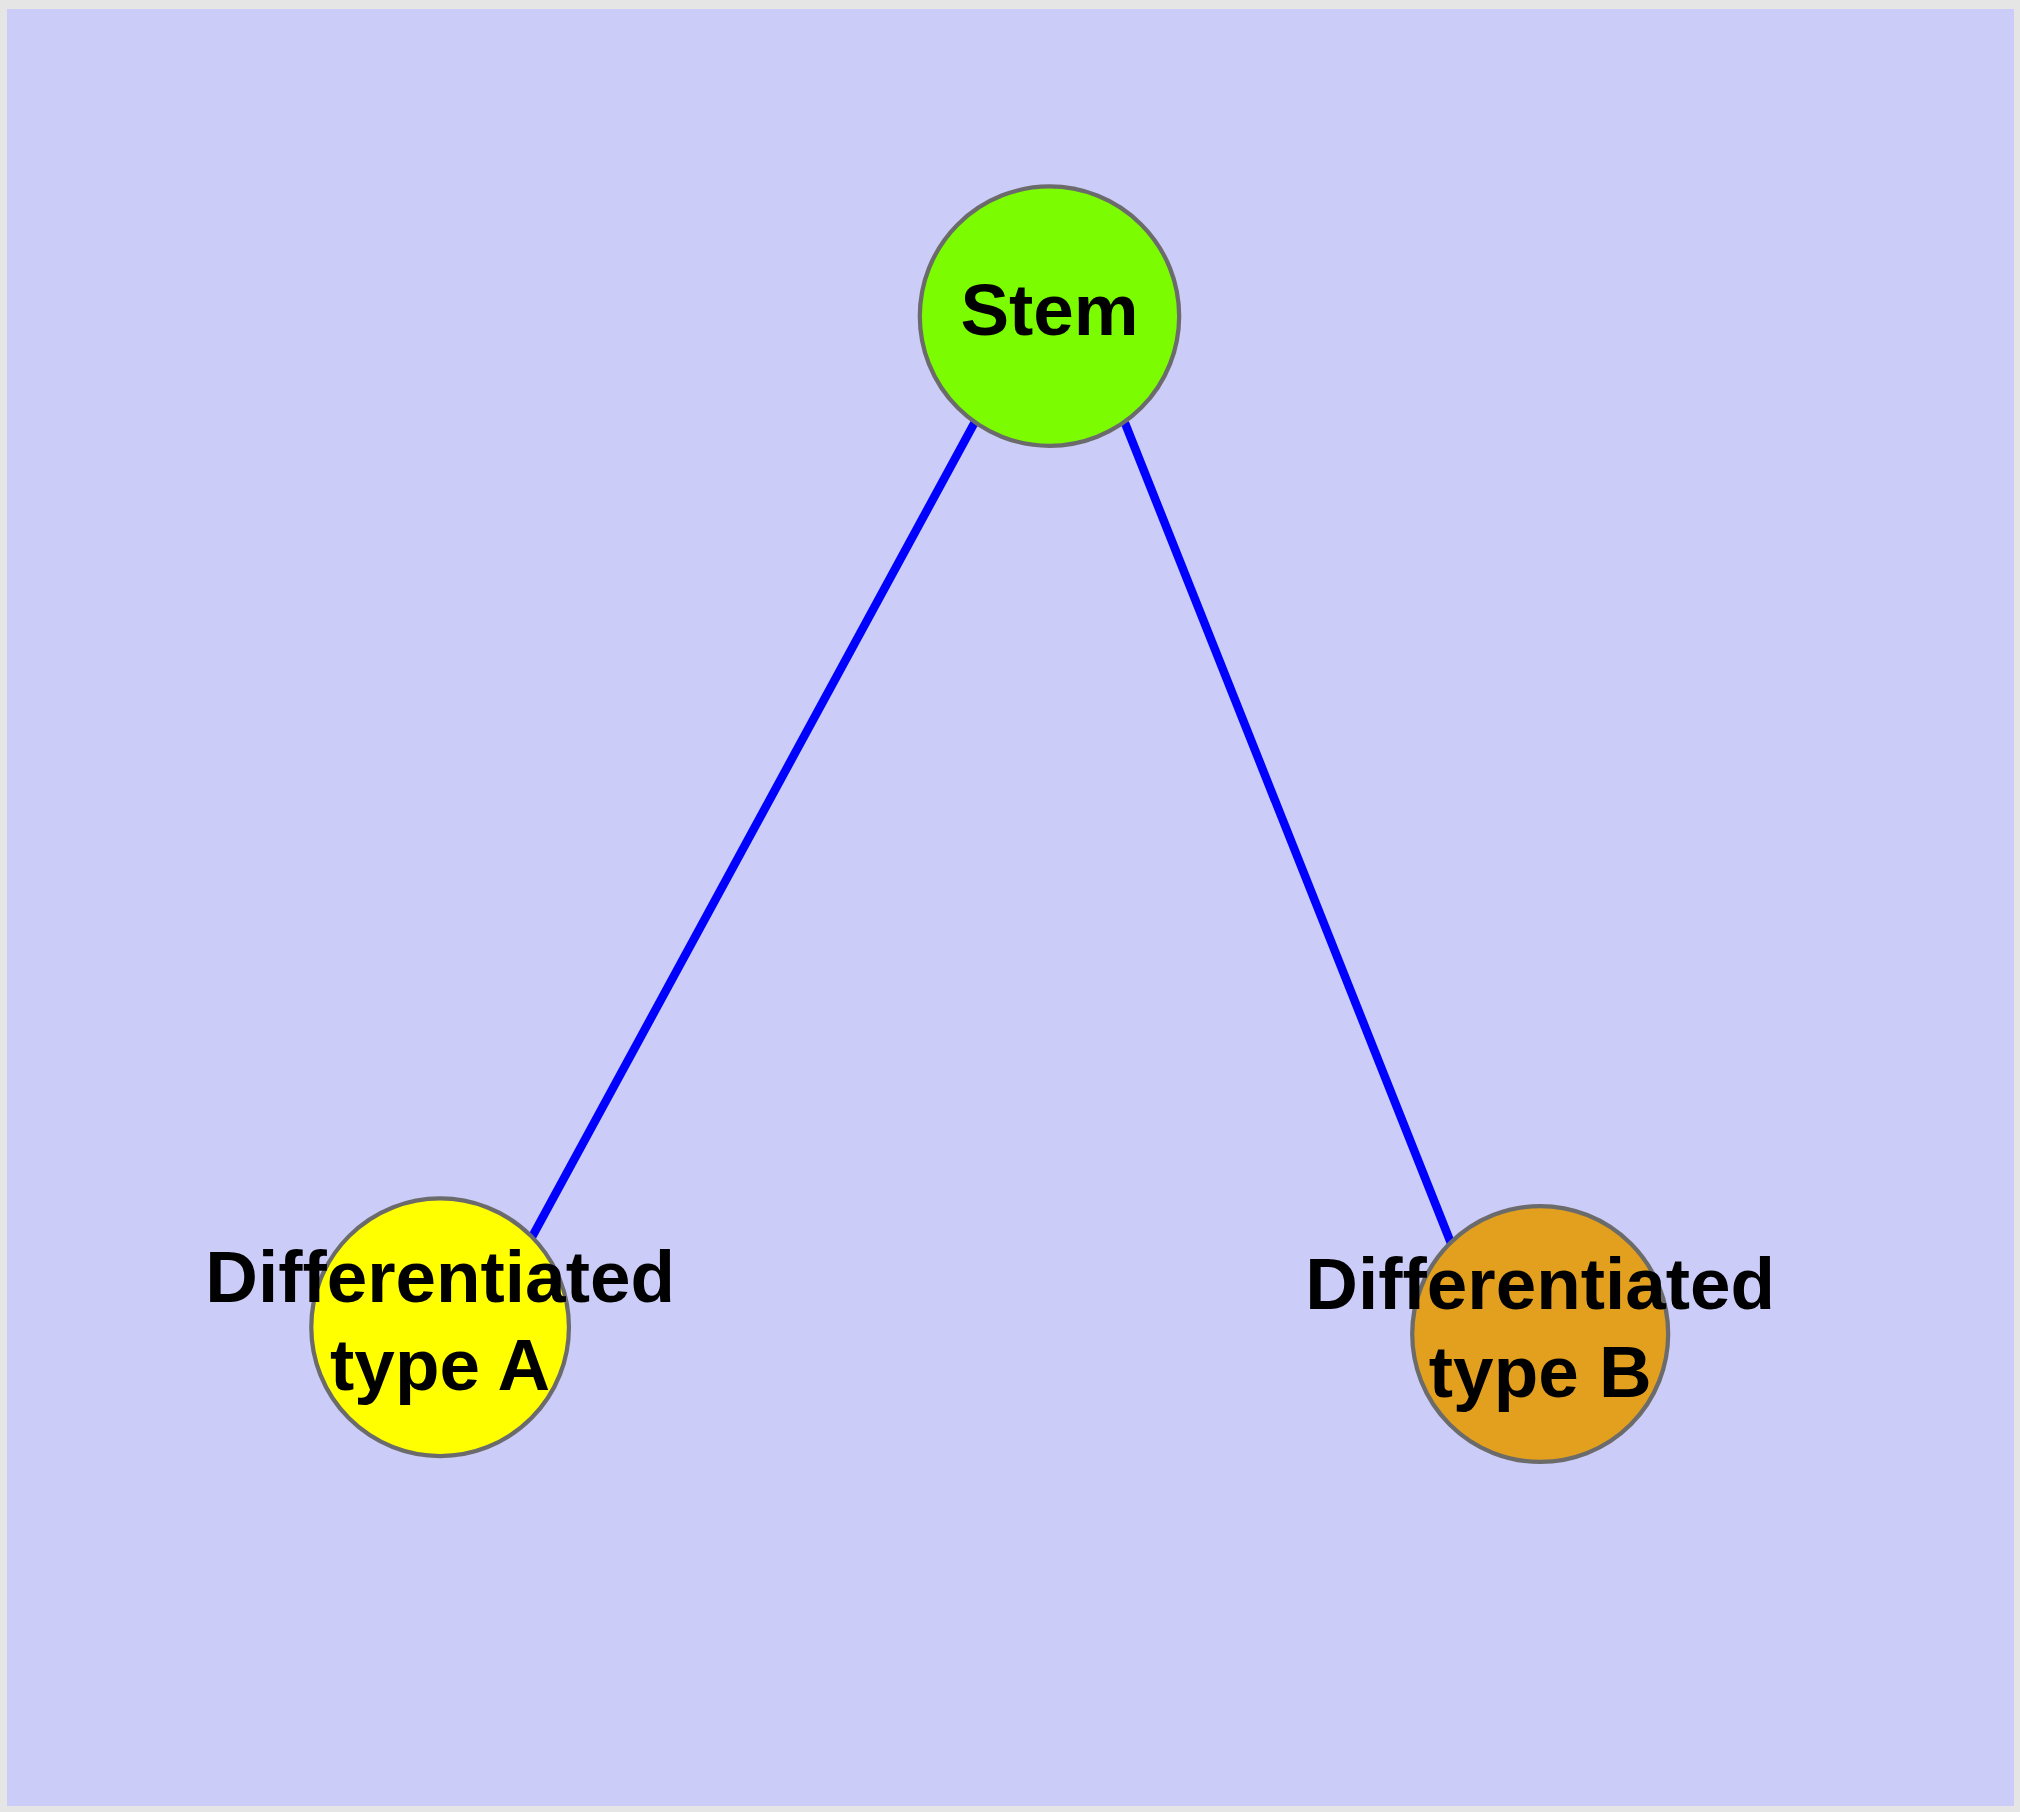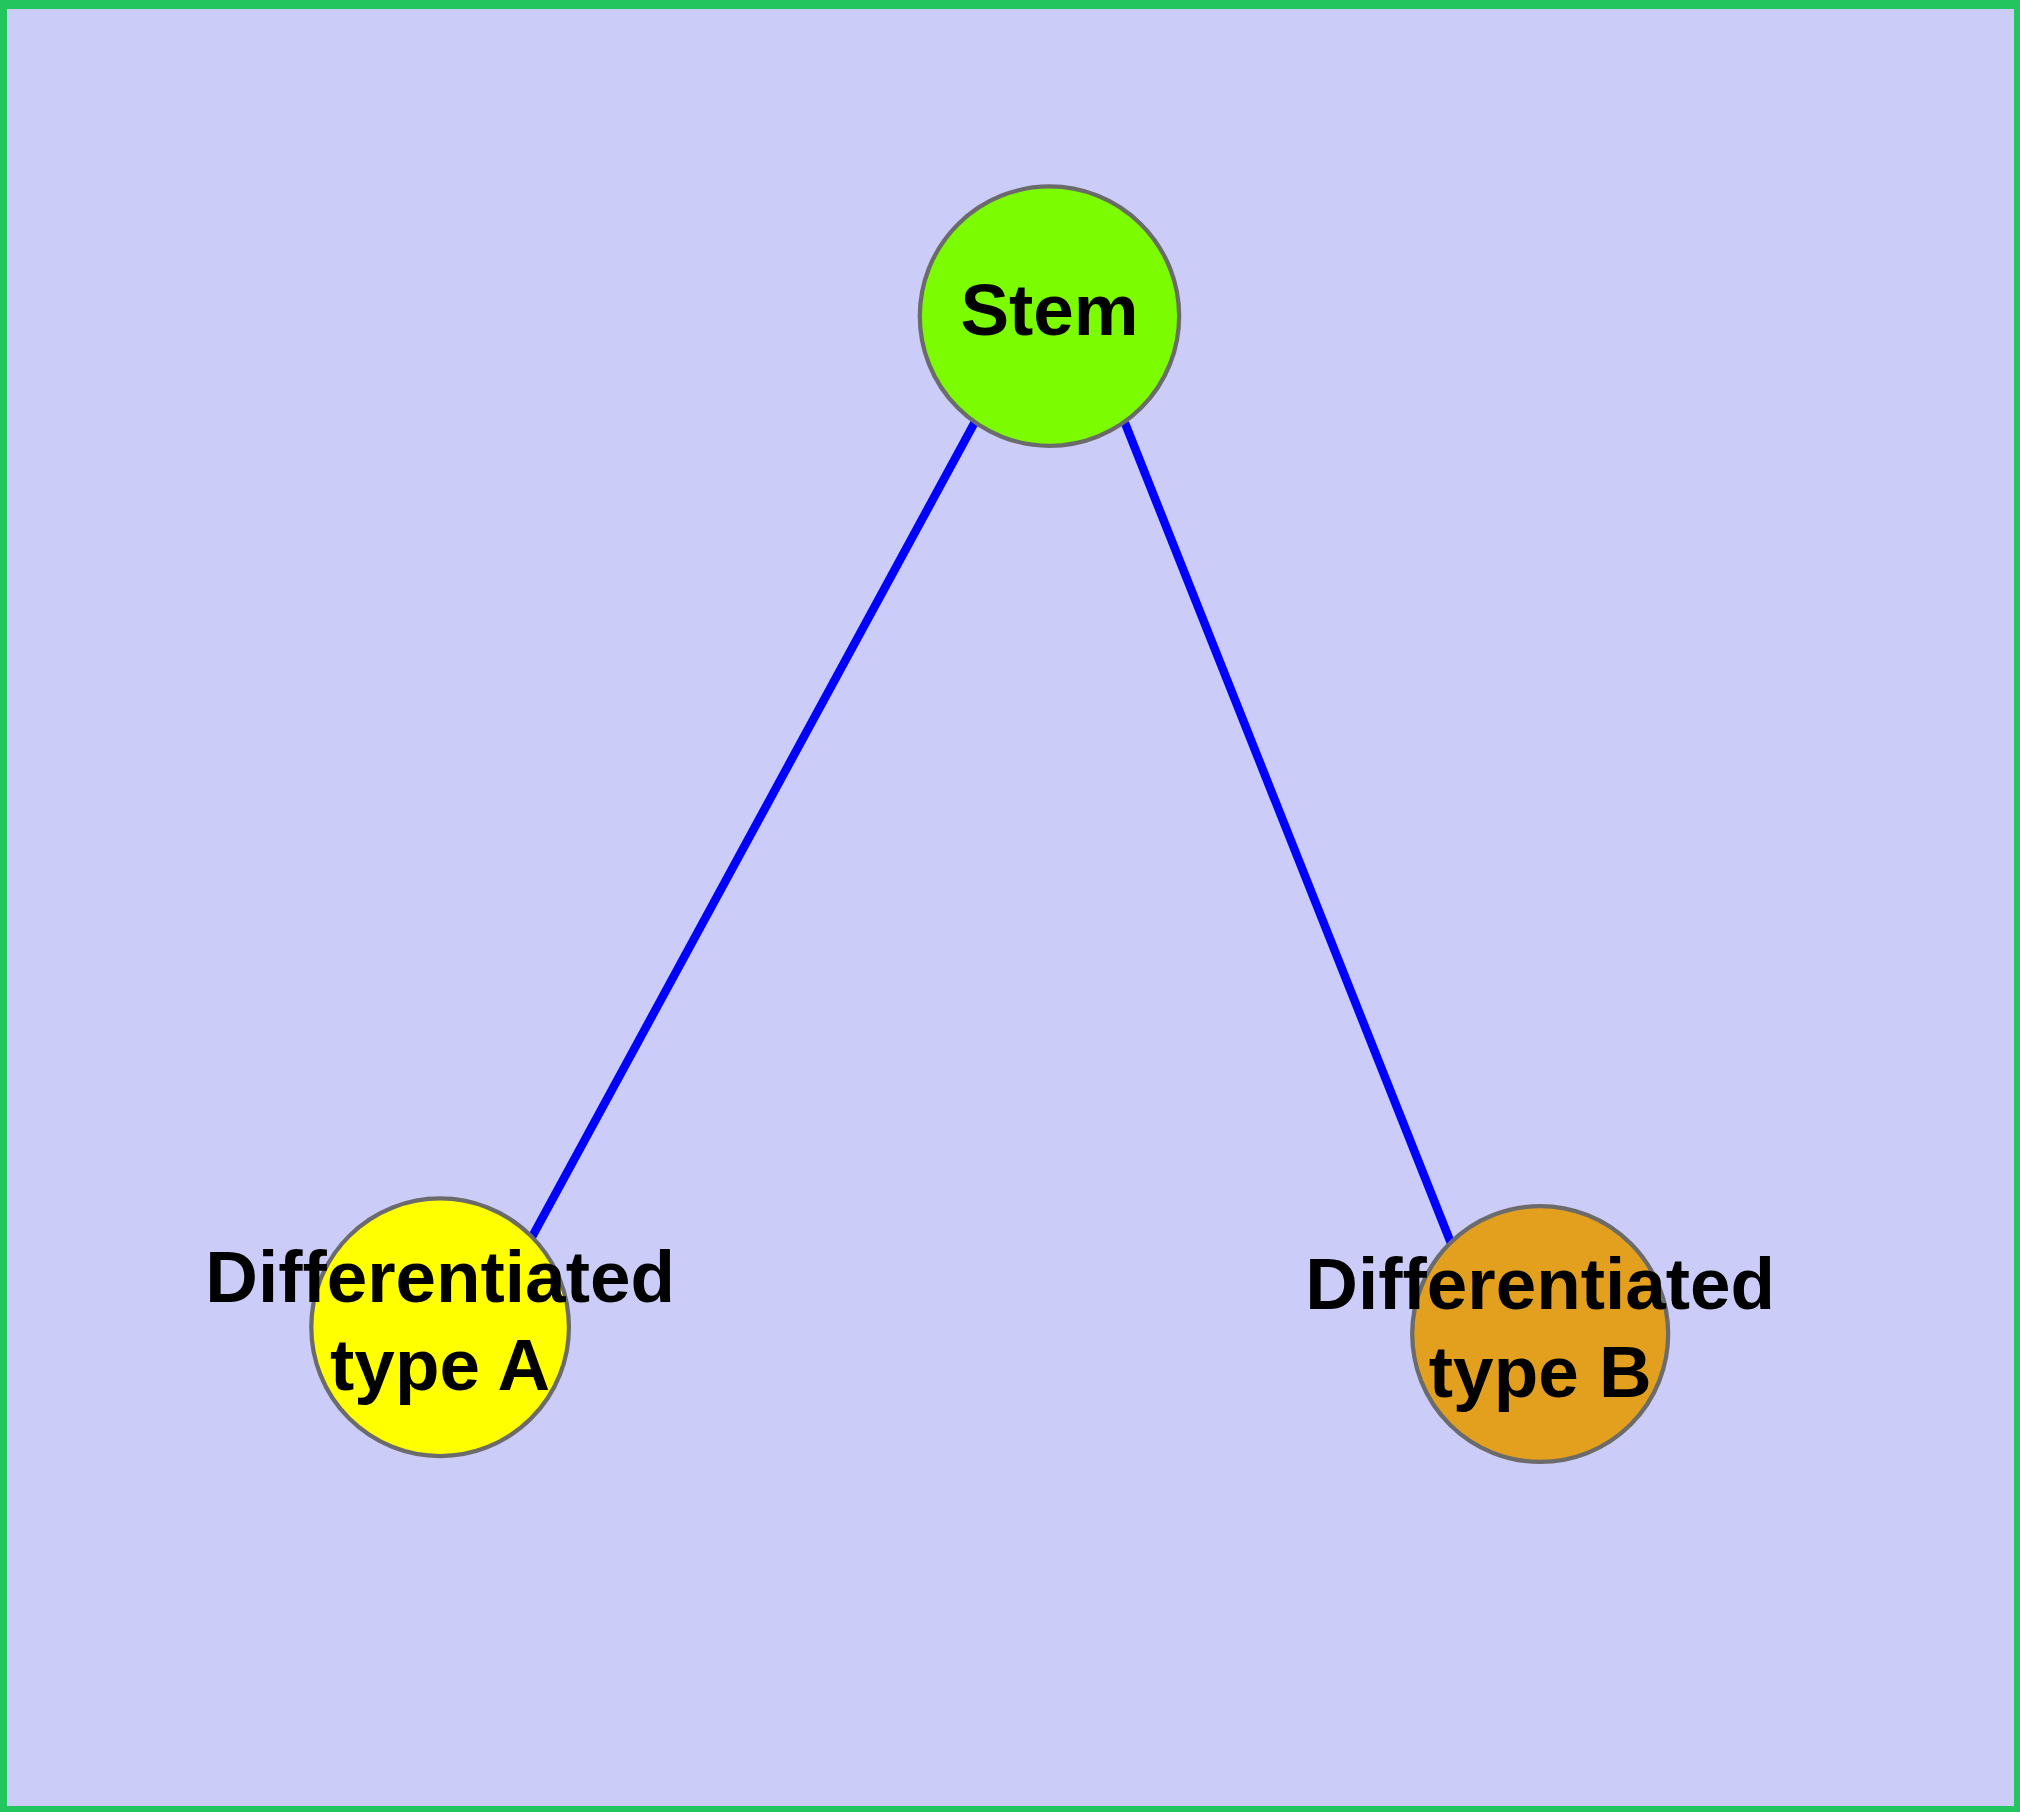--- a/index.html
+++ b/index.html
@@ -10,21 +10,21 @@
   body {
     width: 2021px;
     height: 1812px;
     overflow: hidden;
     font-family: "Liberation Sans", sans-serif;
   }
   #canvas {
     position: relative;
     width: 2021px;
     height: 1812px;
-    background: #22c55e;
+    background: #e5e5e5;
   }
   #plot-area {
     position: absolute;
     left: 6.8px;
     top: 8.5px;
     width: 2007px;
     height: 1797px;
     background: #ccccf8;
   }
   svg#graph {

